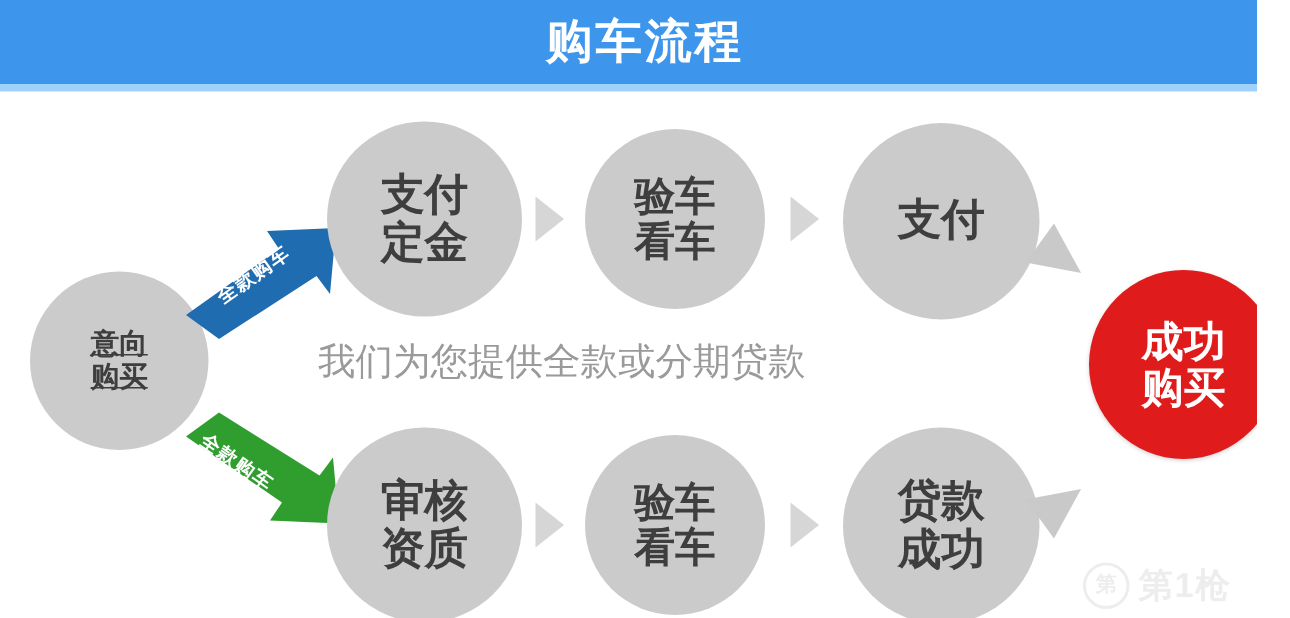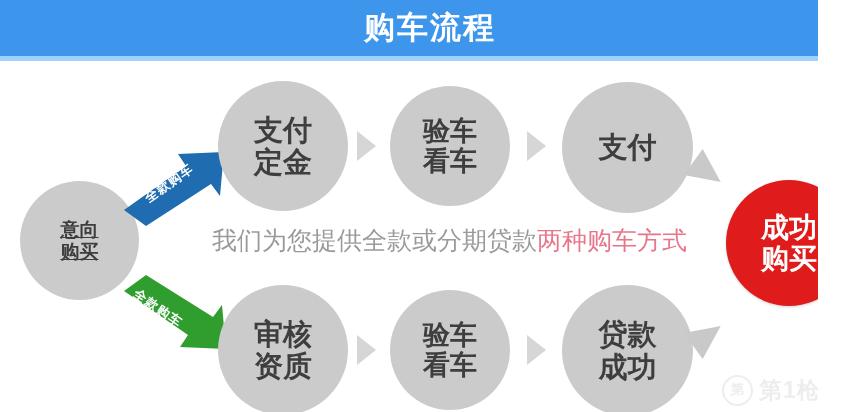--- a/index.html
+++ b/index.html
@@ -2,21 +2,21 @@
 <html><head>
 <meta charset="utf-8">
 <style>
   html,body{margin:0;padding:0;}
   body{
     width:860px;height:412px;
     background:#ffffff;
     font-family:"Liberation Sans","DejaVu Sans",sans-serif;
     overflow:hidden;
   }
-  #canvas{position:relative;width:818px;height:412px;background:#fff;overflow:hidden;}
+  #canvas{position:relative;width:818px;height:412px;background:#fff;overflow:hidden;padding-left:20px;}
 
   
   .titlebar{
     position:absolute;left:0;top:0;width:860px;height:56px;
     background:#3d96ec;
   }
   .titlebar-underline{
     position:absolute;left:0;top:56px;width:860px;height:5px;
     background:#9fd1fb;
   }
@@ -172,21 +172,20 @@
   <div class="conv conv-top"></div>
   <div class="conv conv-bot"></div>
 
   <div class="c-success">
     <span>成功</span>
     <span>购买</span>
   </div>
 
   <div class="center-line">
     <span class="gray">我们为您提供全款或分期贷款</span>
-    <span class="red">两种购车方式</span>
   </div>
 
   <div class="watermark">
     <span class="wm-logo">第</span>
     <span class="wm-text">第1枪</span>
   </div>
 
 </div>
 
 </body></html>

